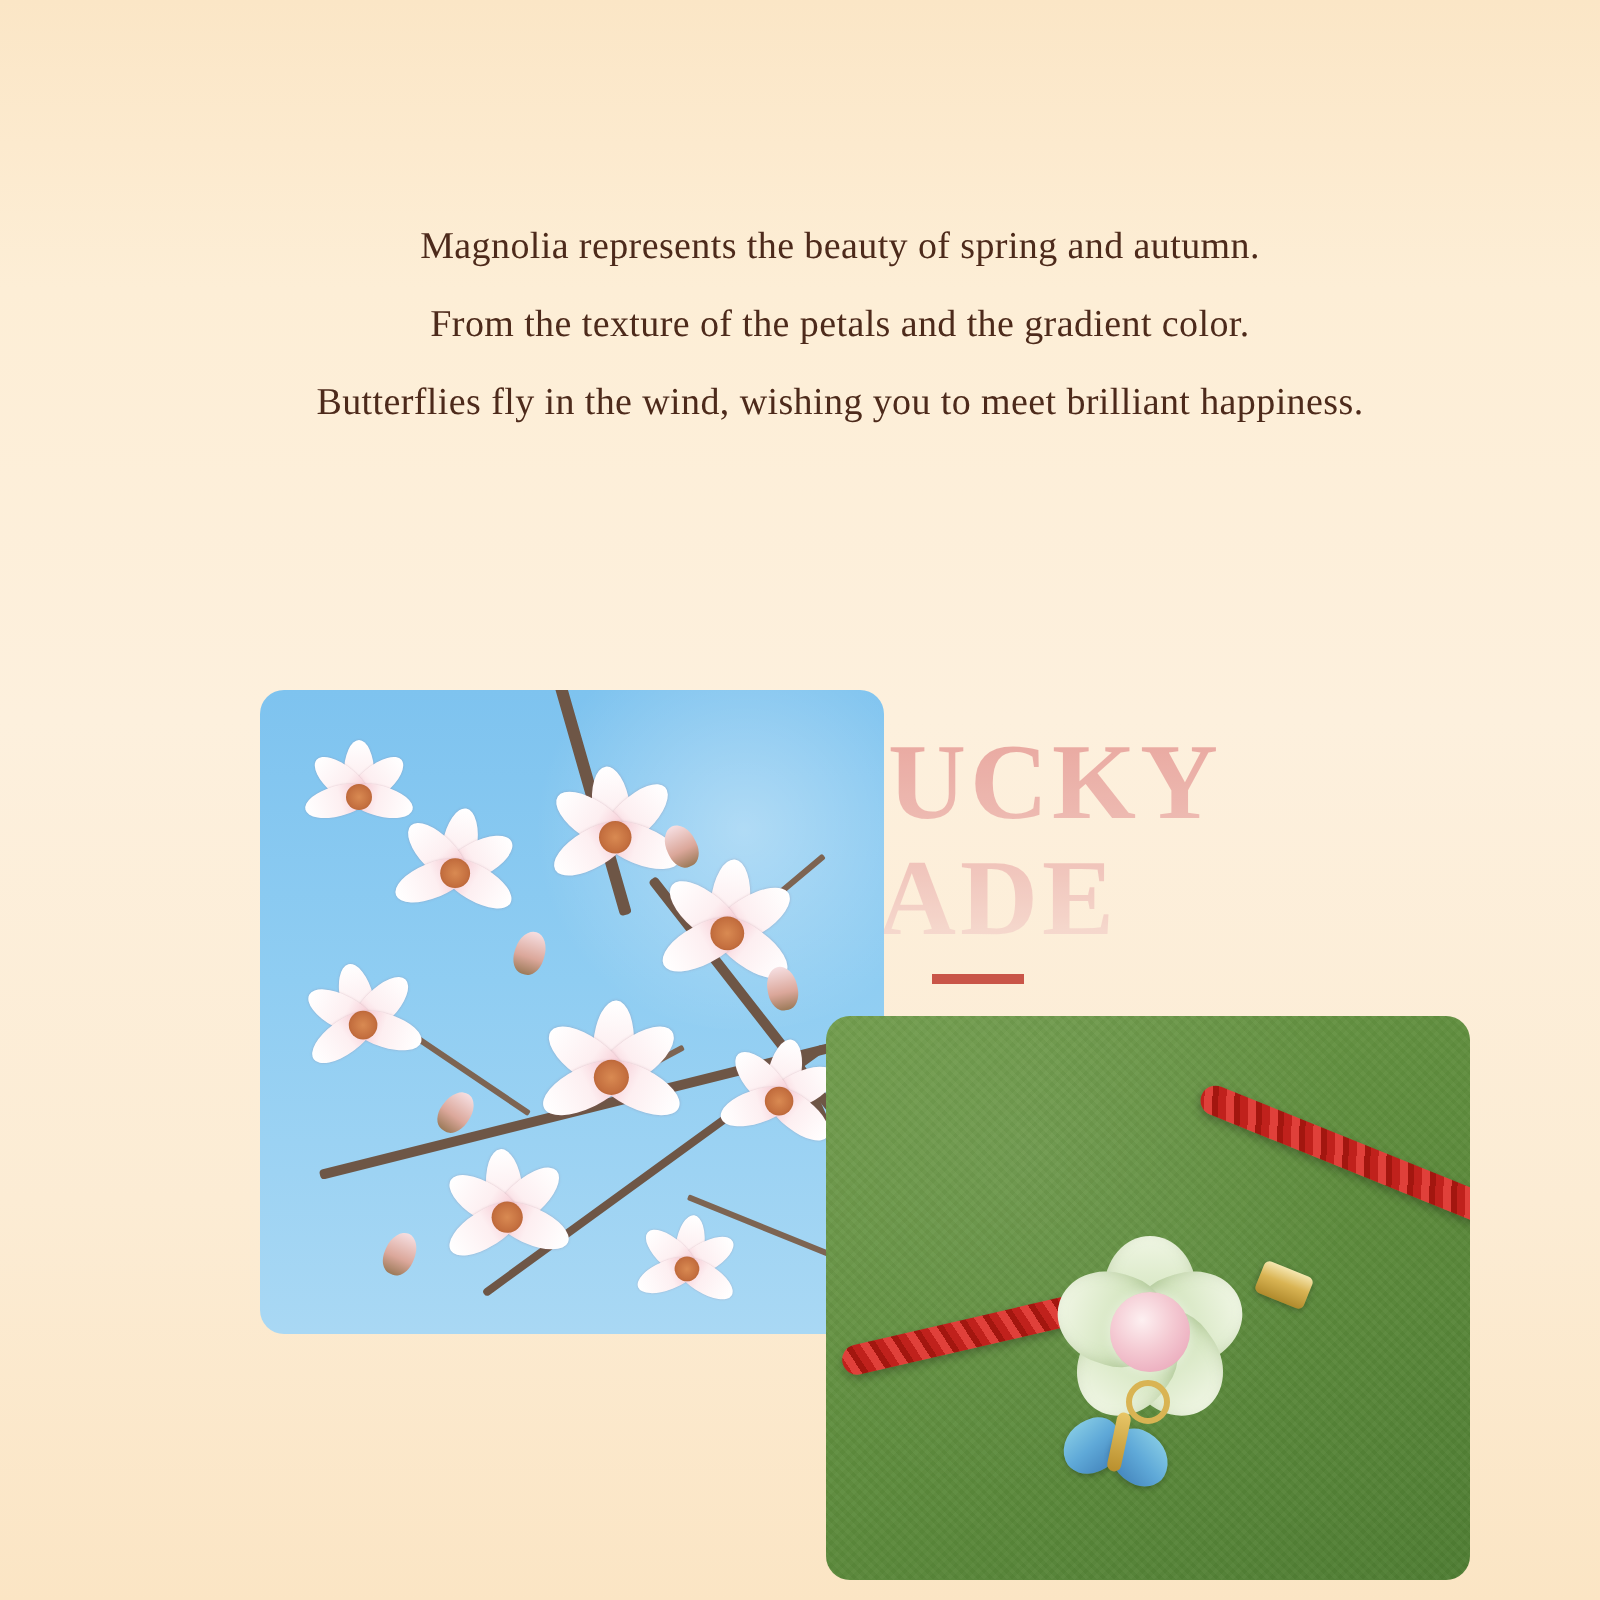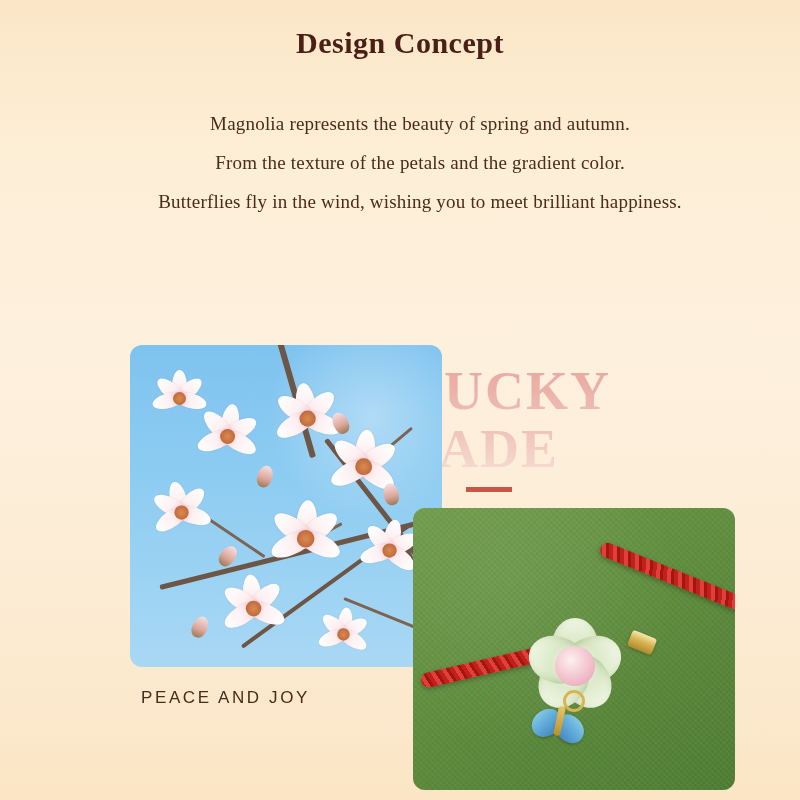--- a/index.html
+++ b/index.html
@@ -282,21 +282,20 @@
     font-size: 17px;
     letter-spacing: 2.6px;
     color: #4a2a1d;
   }
 </style>
 </head>
 <body>
 
 <div class="page">
 
-  <div class="title">Design Concept</div>
 
   <div class="concept">
     <div class="concept-line">Magnolia represents the beauty of spring and autumn.</div>
     <div class="concept-line">From the texture of the petals and the gradient color.</div>
     <div class="concept-line">Butterflies fly in the wind, wishing you to meet brilliant happiness.</div>
   </div>
 
   <div class="watermark">
     <span class="wm1">LUCKY</span>
     <span class="wm2">JADE</span>
@@ -414,15 +413,14 @@
 
     <div class="jade-ring"></div>
 
     <div class="butterfly">
       <div class="wing wing-l"></div>
       <div class="wing wing-r"></div>
       <div class="body"></div>
     </div>
   </div>
 
-  <div class="caption">PEACE AND JOY</div>
 
 </div>
 
 </body></html>

